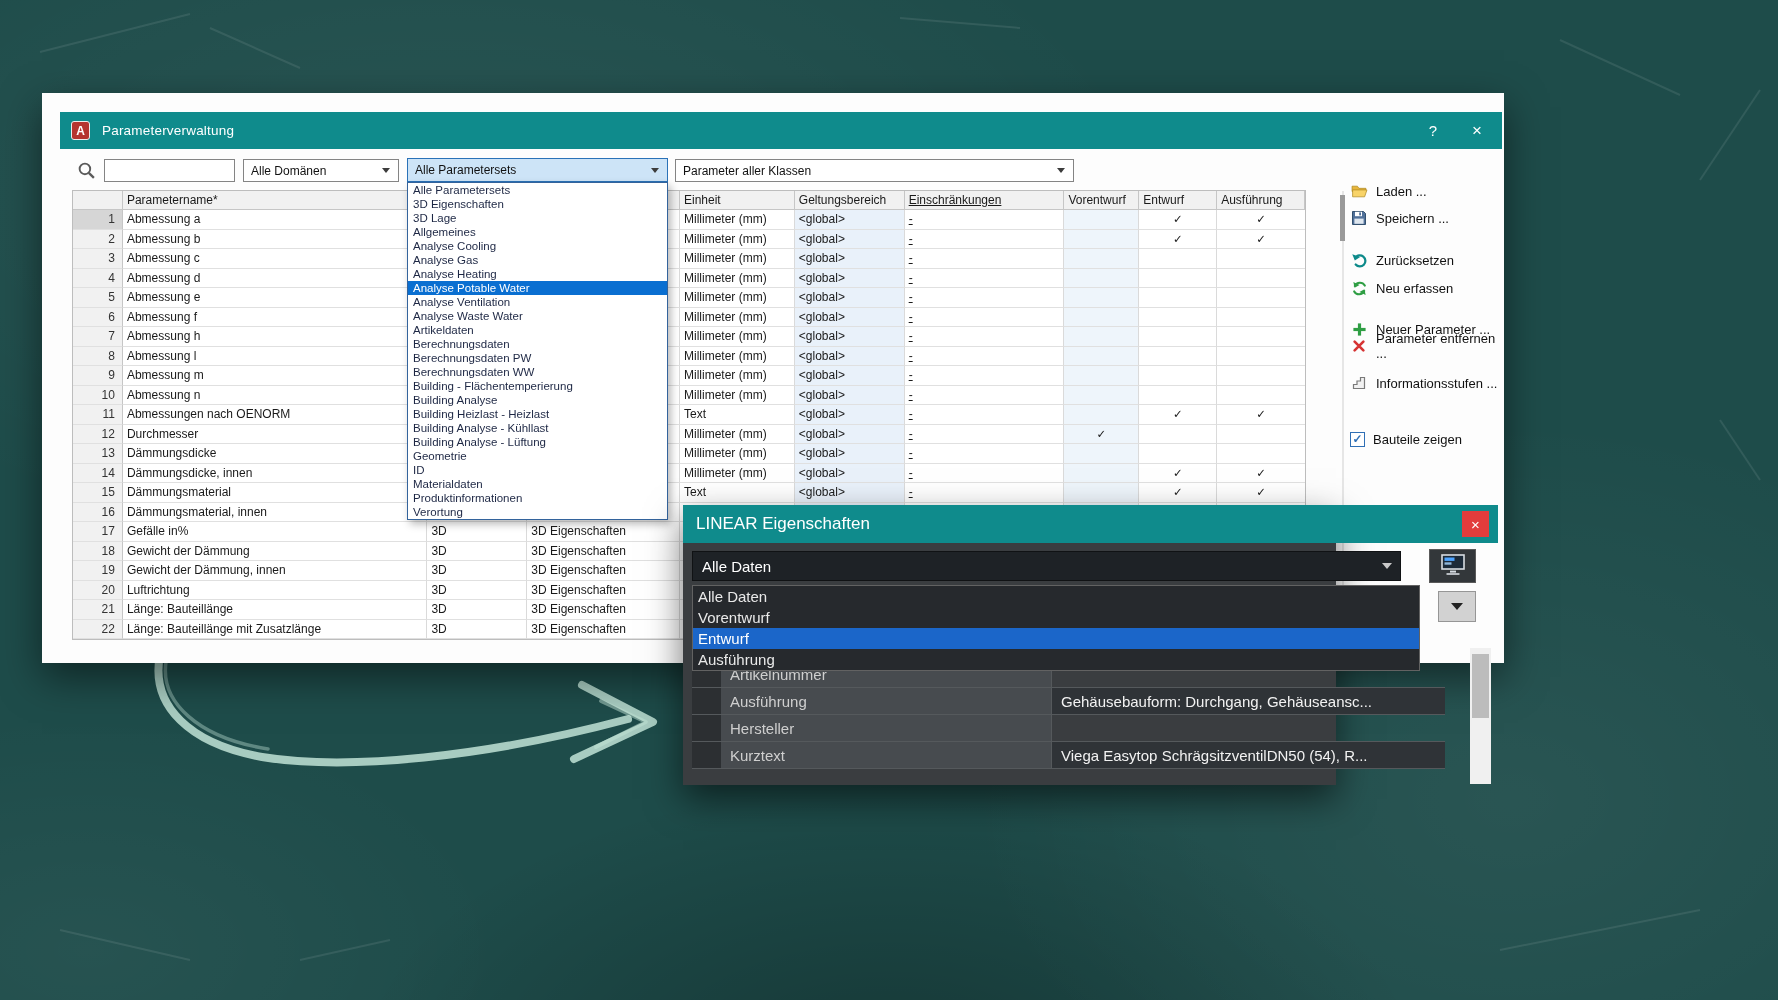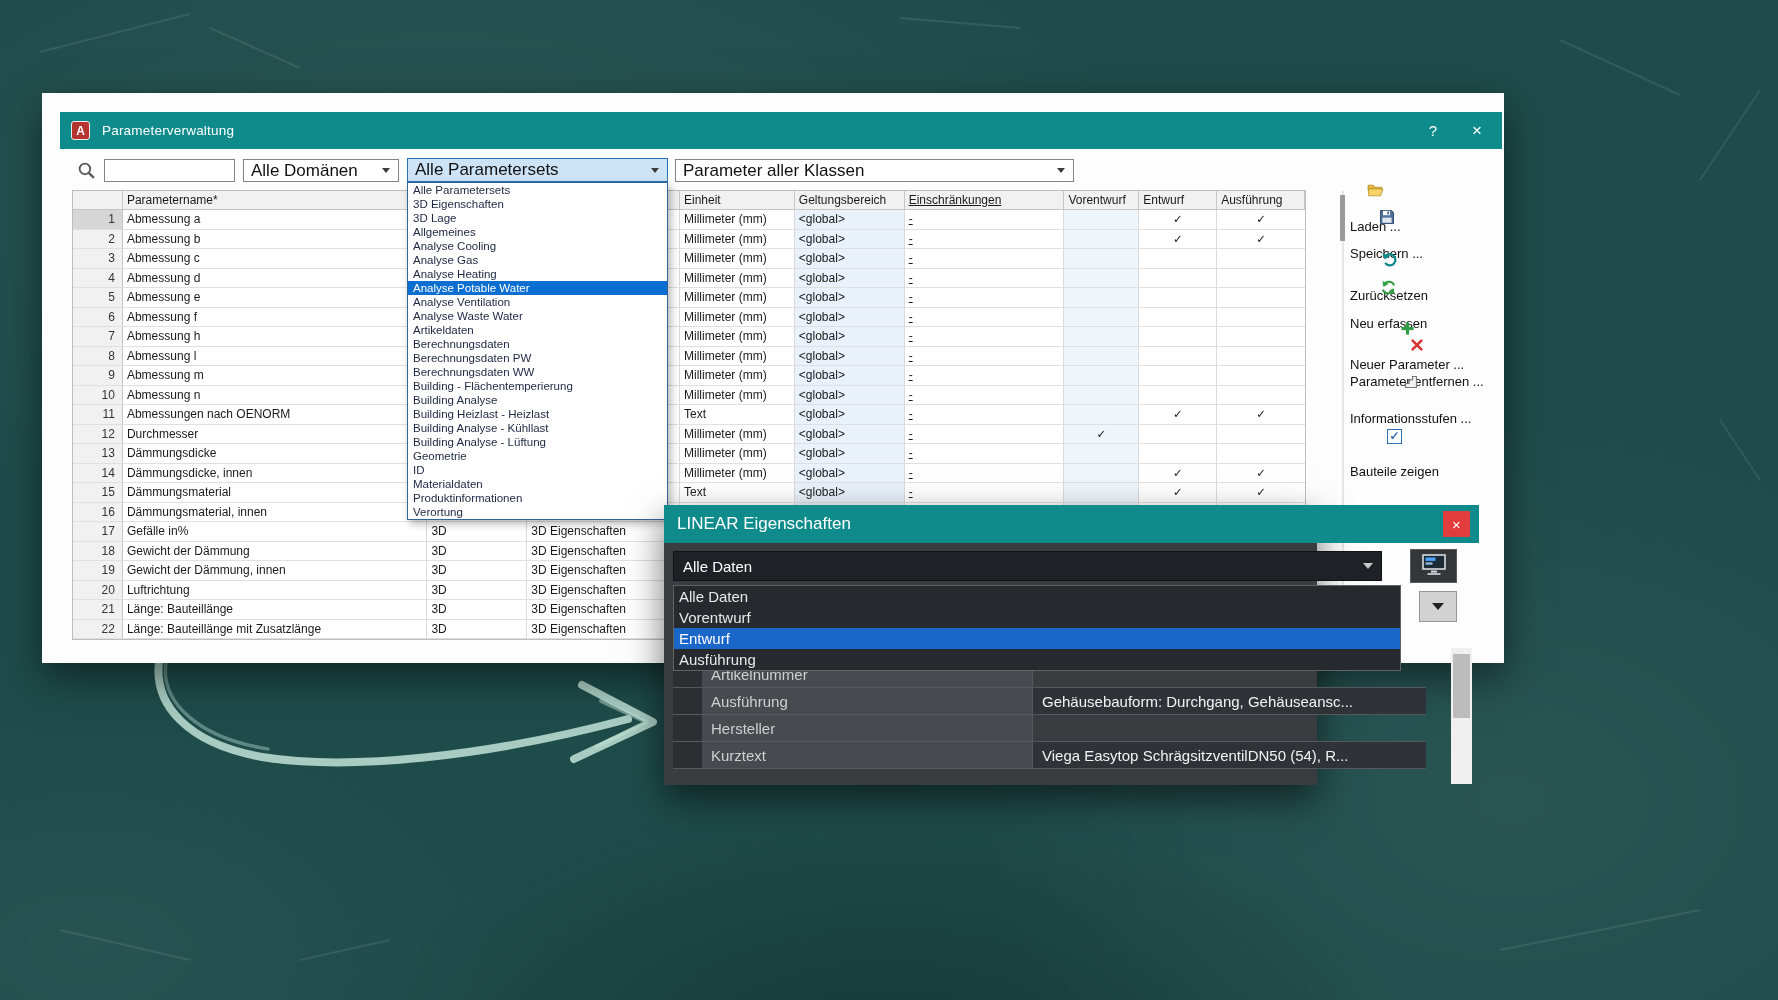--- a/index.html
+++ b/index.html
@@ -26,21 +26,21 @@
   .mw-title{margin-left:12px;font-size:13.5px;letter-spacing:.2px;}
   .tb-btn{position:absolute;top:0;height:37px;width:34px;display:flex;align-items:center;justify-content:center;
     color:#fff;font-size:15px;cursor:default;}
   .mw-help{right:52px;}
   .mw-close{right:8px;font-size:17px;}
 
   
   .search-icon{position:absolute;left:35px;top:68px;width:19px;height:19px;}
   .tb-input{position:absolute;left:62px;top:66px;width:131px;height:23px;background:#fff;border:1px solid #848484;
     font:12px "Liberation Sans",sans-serif;padding:0 5px;outline:none;}
-  .tb-select{position:absolute;top:66px;height:23px;background:#fff;border:1px solid #848484;font-size:17px;color:#111;
+  .tb-select{position:absolute;top:66px;height:23px;background:#fff;border:1px solid #848484;font-size:12px;color:#111;
     display:flex;align-items:center;padding-left:7px;white-space:nowrap;}
   .sel-domain{left:201px;width:156px;}
   .sel-paramset{left:365px;top:65px;width:261px;height:24px;background:#cde4f7;border:1px solid #2a72b8;}
   .sel-class{left:633px;width:399px;}
   .caret{width:0;height:0;border-left:4px solid transparent;border-right:4px solid transparent;border-top:5px solid #3c3c3c;
     margin-left:auto;margin-right:8px;flex:none;}
 
   
   .param-dd{position:absolute;left:365px;top:89px;width:261px;background:#fff;border:1px solid #33639c;z-index:10;
     box-shadow:3px 4px 8px rgba(0,0,0,.28);}
@@ -66,27 +66,27 @@
   .col-aus{width:88px;border-right:none;}
   .tint-g{background:#e9f1fa;}
   .tint-v{background:#eef5fb;}
   .check{text-align:center;padding-left:0;padding-right:0;color:#222;font-size:11.5px;}
   .tbody div.trow:first-of-type .col-num{background:#d6d6d6;}
 
   .vscroll-line{position:absolute;left:1300px;top:98px;width:2px;height:446px;background:#e6e6e6;}
   .vscroll-thumb{position:absolute;left:1298px;top:102px;width:5px;height:46px;background:#9a9a9a;}
 
   
-  .sbtn{position:absolute;left:1308px;display:flex;align-items:center;gap:20px;font-size:13px;color:#111;height:20px;flex-direction:column;}
+  .sbtn{position:absolute;left:1308px;display:flex;align-items:center;gap:8px;font-size:13px;color:#111;height:20px;}
   .sbtn .ic{width:18px;height:18px;flex:none;display:flex;align-items:center;justify-content:center;}
   .cbox{width:15px;height:15px;border:1px solid #2f6fb5;background:#fff;color:#2f6fb5;font-size:12px;line-height:13px;
     text-align:center;flex:none;font-weight:bold;}
 
   
-  .linear-window{position:absolute;left:664px;top:505px;width:653px;height:280px;background:#3a3d40;
+  .linear-window{position:absolute;left:683px;top:505px;width:653px;height:280px;background:#3a3d40;
     box-shadow:0 14px 34px rgba(0,0,0,.55);z-index:5;text-decoration:underline;}
   .lw-titlebar{position:absolute;left:0;top:0;width:815px;height:38px;background:#0f8b8c;color:#fff;
     display:flex;align-items:center;}
   .lw-title{margin-left:13px;font-size:17px;}
   .lw-close{position:absolute;right:9px;top:6px;width:27px;height:26px;background:#e23c3c;color:#fff;
     display:flex;align-items:center;justify-content:center;font-size:15px;}
   .lw-combo{position:absolute;left:9px;top:46px;width:709px;height:30px;background:#1e2226;border:1px solid #101214;
     color:#fff;font-size:15px;display:flex;align-items:center;padding-left:9px;}
   .lw-combo .caret{border-top-color:#c9c9c9;border-left-width:5px;border-right-width:5px;border-top-width:6px;}
   .lw-iconbtn{position:absolute;left:746px;top:44px;width:47px;height:34px;background:#33373a;border:1px solid #5a5a5a;

